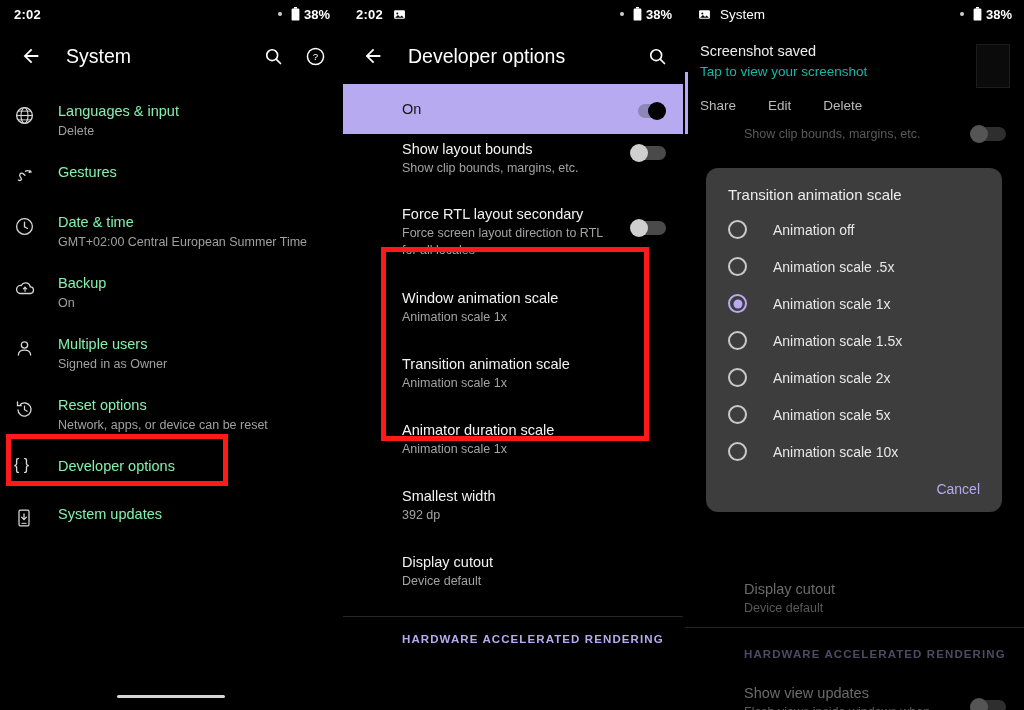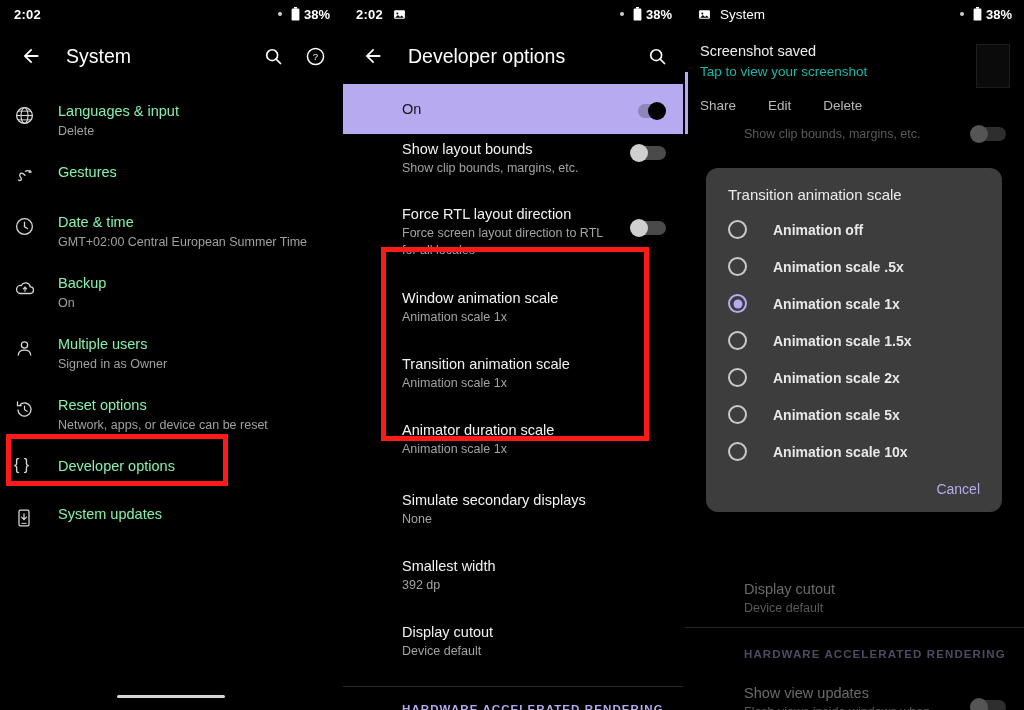--- a/index.html
+++ b/index.html
@@ -100,21 +100,21 @@
   .dlg-opt .radio {
     width: 19px; height: 19px; border-radius: 50%; border: 2px solid #c9c9c9;
     flex: 0 0 19px; position: relative;
   }
   .dlg-opt.sel .radio { border-color: #b7aaf0; }
   .dlg-opt.sel .radio::after {
     content: ""; position: absolute; left: 50%; top: 50%;
     width: 9px; height: 9px; border-radius: 50%; background: #b7aaf0;
     transform: translate(-50%,-50%);
   }
-  .dlg-opt .olabel { font-size: 14px; color: #e8e8e8; margin-left: 26px; font-weight: bold; }
+  .dlg-opt .olabel { font-size: 14px; color: #e8e8e8; margin-left: 26px; }
   .dlg-cancel { text-align: right; padding: 10px 22px 6px 22px; }
   .dlg-cancel span { font-size: 14px; color: #b7aaf0; cursor: pointer; }
 
   
   .navbar { position: absolute; bottom: 0; left: 0; width: 100%; height: 28px; display: flex; align-items: center; justify-content: center; }
   .navbar .pill { width: 108px; height: 3px; border-radius: 2px; background: #d6d6d6; }
 
   .sep { position: absolute; top: 0; width: 2px; height: 710px; background: #000; z-index: 40; }
   svg { display: block; }
 </style>
@@ -335,21 +335,21 @@
           <div class="dsub">Show clip bounds, margins, etc.</div>
         </span>
         <span class="toggle">
           <span class="track"></span>
           <span class="thumb"></span>
         </span>
       </div>
 
       <div class="drow" style="padding-top:16px;">
         <span class="dtext">
-          <div class="dtitle">Force RTL layout direction</div>
+          <div class="dtitle">Force RTL layout secondary</div>
           <div class="dsub" style="max-width:205px;">Force screen layout direction to RTL for all locales</div>
         </span>
         <span class="toggle" style="margin-top:14px;">
           <span class="track"></span>
           <span class="thumb"></span>
         </span>
       </div>
 
       <div class="drow" style="padding-top:18px;">
         <span class="dtext">
@@ -365,26 +365,20 @@
         </span>
       </div>
 
       <div class="drow" style="padding-top:17px;justify-content:flex-end;">
         <span class="dtext">
           <div class="dtitle">Animator duration scale</div>
           <div class="dsub">Animation scale 1x</div>
         </span>
       </div>
 
-      <div class="drow" style="padding-top:21px;">
-        <span class="dtext">
-          <div class="dtitle">Simulate secondary displays</div>
-          <div class="dsub">None</div>
-        </span>
-      </div>
 
       <div class="drow" style="padding-top:17px;">
         <span class="dtext">
           <div class="dtitle">Smallest width</div>
           <div class="dsub">392 dp</div>
         </span>
       </div>
 
       <div class="drow" style="padding-top:17px;">
         <span class="dtext">

